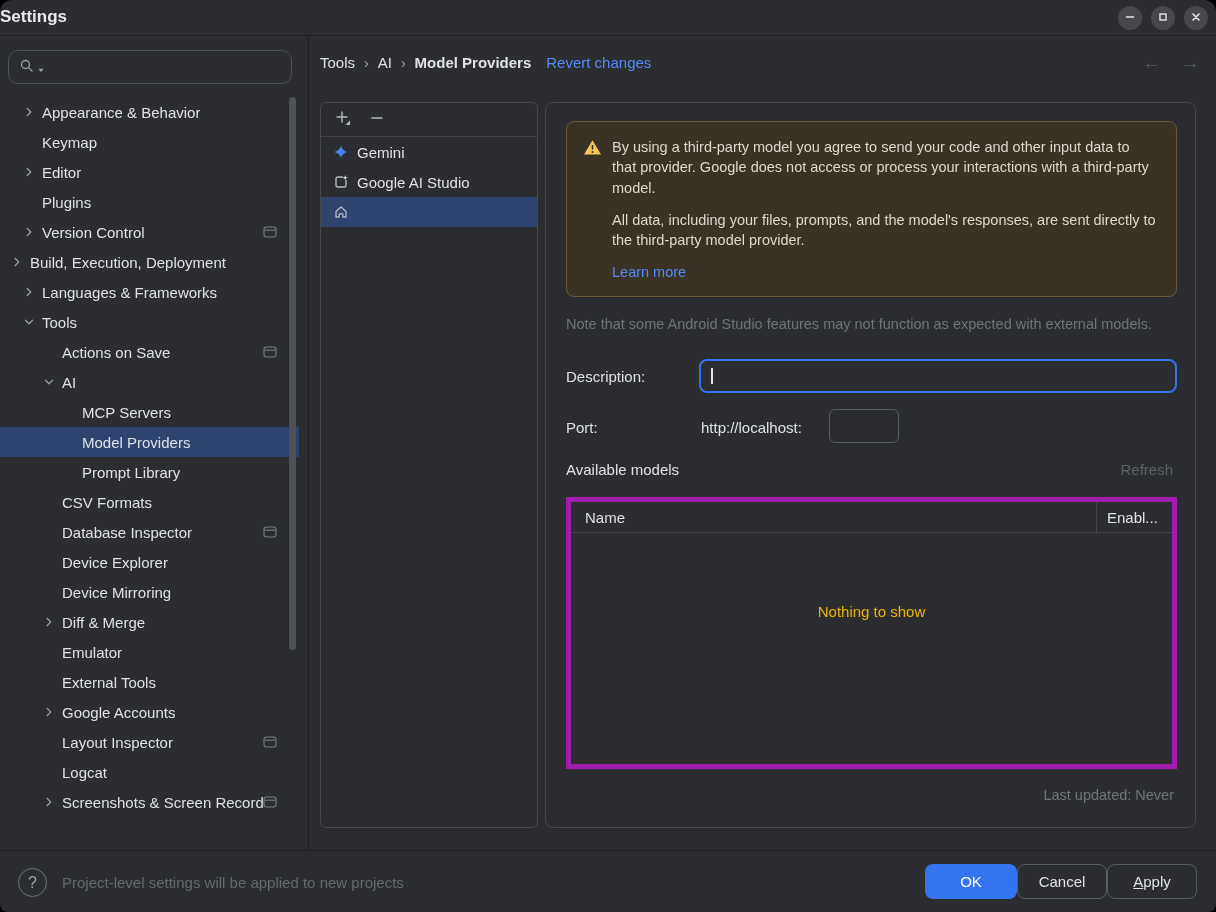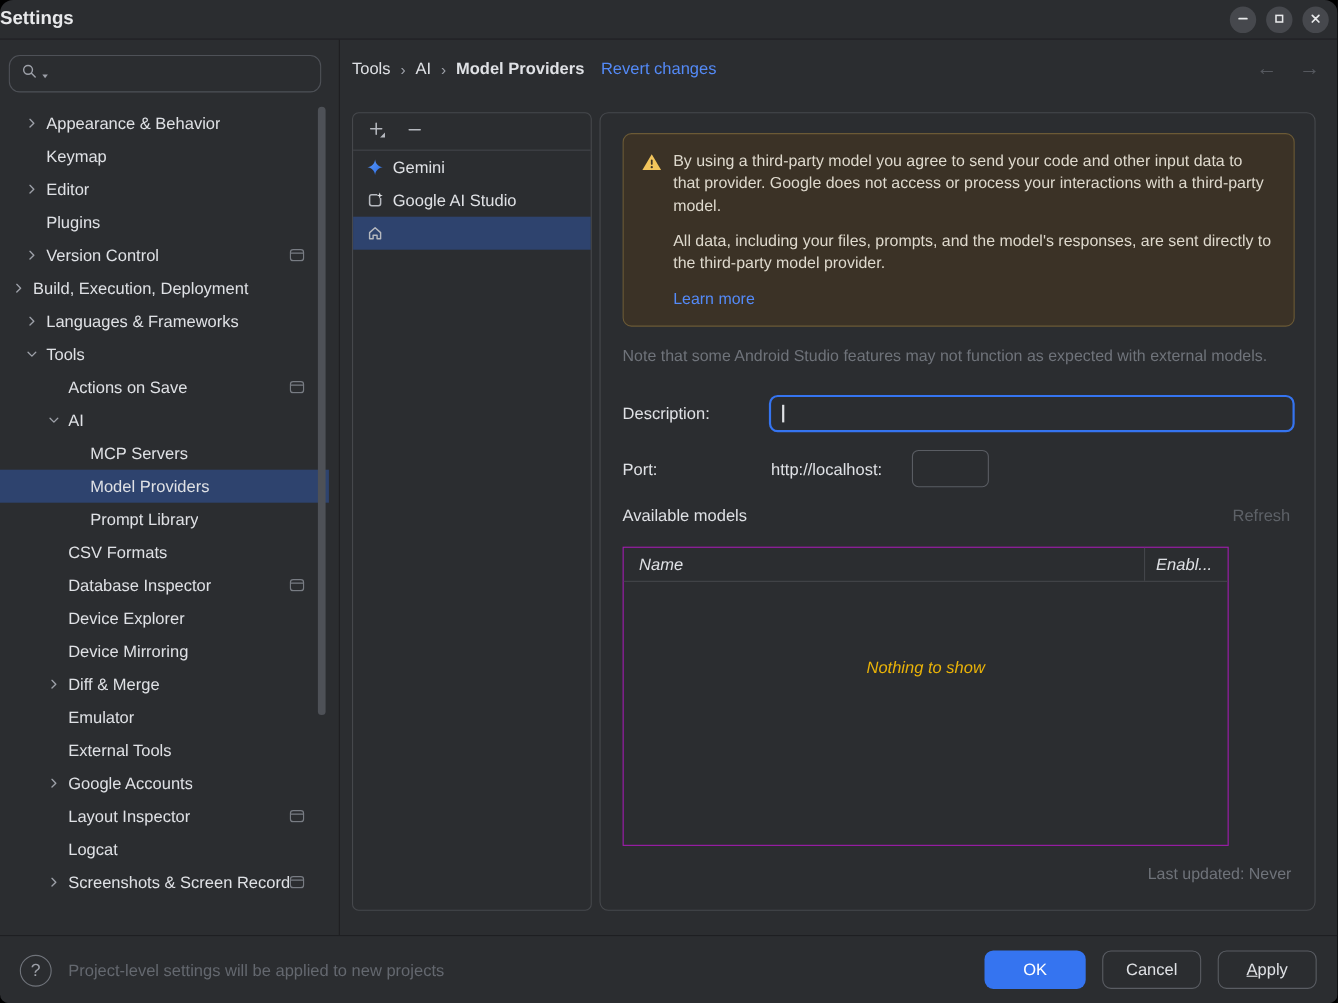--- a/index.html
+++ b/index.html
@@ -73,37 +73,37 @@
   .caret { position:absolute; left:10px; top:7px; width:1.5px; height:16px; background:#dfe1e5;
     animation:blink 1.1s steps(1) infinite; }
   @keyframes blink { 50% { opacity:0; } }
   #port-label { top:316px; }
   #port-prefix { position:absolute; left:155px; top:316px; color:#dfe1e5; }
   #port-input { position:absolute; left:283px; top:306px; width:70px; height:34px;
     border:1px solid #5a5d63; border-radius:6px; background:transparent; outline:none;
     color:#dfe1e5; font-size:15px; padding:0 8px; font-family:"Liberation Sans", sans-serif; }
   #available-models-label { position:absolute; left:20px; top:358px; color:#dfe1e5; }
   #refresh-link { position:absolute; right:22px; top:358px; color:#5d6167; cursor:pointer; }
-  #models-table { position:absolute; left:20px; top:394px; width:551px; height:272px;
-    border:1px solid #a21caf;font-style:italic; }
+  #models-table { position:absolute; left:20px; top:394px; width:611px; height:272px;
+    border:5px solid #a21caf; }
   #models-header { height:31px; display:flex; border-bottom:1px solid #43454a; }
   .th { display:flex; align-items:center; color:#dfe1e5; cursor:pointer; }
   #th-name { flex:1; padding-left:14px; }
   #th-enabled { width:76px; border-left:1px solid #43454a; padding-left:10px; }
   #empty-text { padding-top:70px; text-align:center; color:#eab308; }
   #last-updated { position:absolute; right:21px; top:684px; color:#6f737a; font-size:14.5px; }
   
   #footer { position:absolute; left:0; bottom:0; width:100%; height:62px;
     border-top:1px solid #1e1f22; }
   #help-button { position:absolute; left:18px; top:17px; width:29px; height:29px; border-radius:50%;
     border:1.5px solid #6f737a; background:none; color:#9da0a8; font-size:16px;
     display:flex; align-items:center; justify-content:center; cursor:pointer;
     font-family:"Liberation Sans", sans-serif; }
   #footer-hint { position:absolute; left:62px; top:23px; color:#64686f; }
-  #footer-buttons { position:absolute; right:19px; top:13px; display:flex; gap:15px; }
+  #footer-buttons { position:absolute; right:19px; top:13px; display:flex; }
   .btn { height:35px; border-radius:8px; font-size:15px; cursor:pointer;
     font-family:"Liberation Sans", sans-serif; }
   .btn.primary { width:92px; background:#3574f0; border:none; color:#fff; }
   .btn.default { width:90px; background:transparent; border:1px solid #5a5d63; color:#dfe1e5; }
 </style>
 </head>
 <body>
 
 <div id="window">
 

